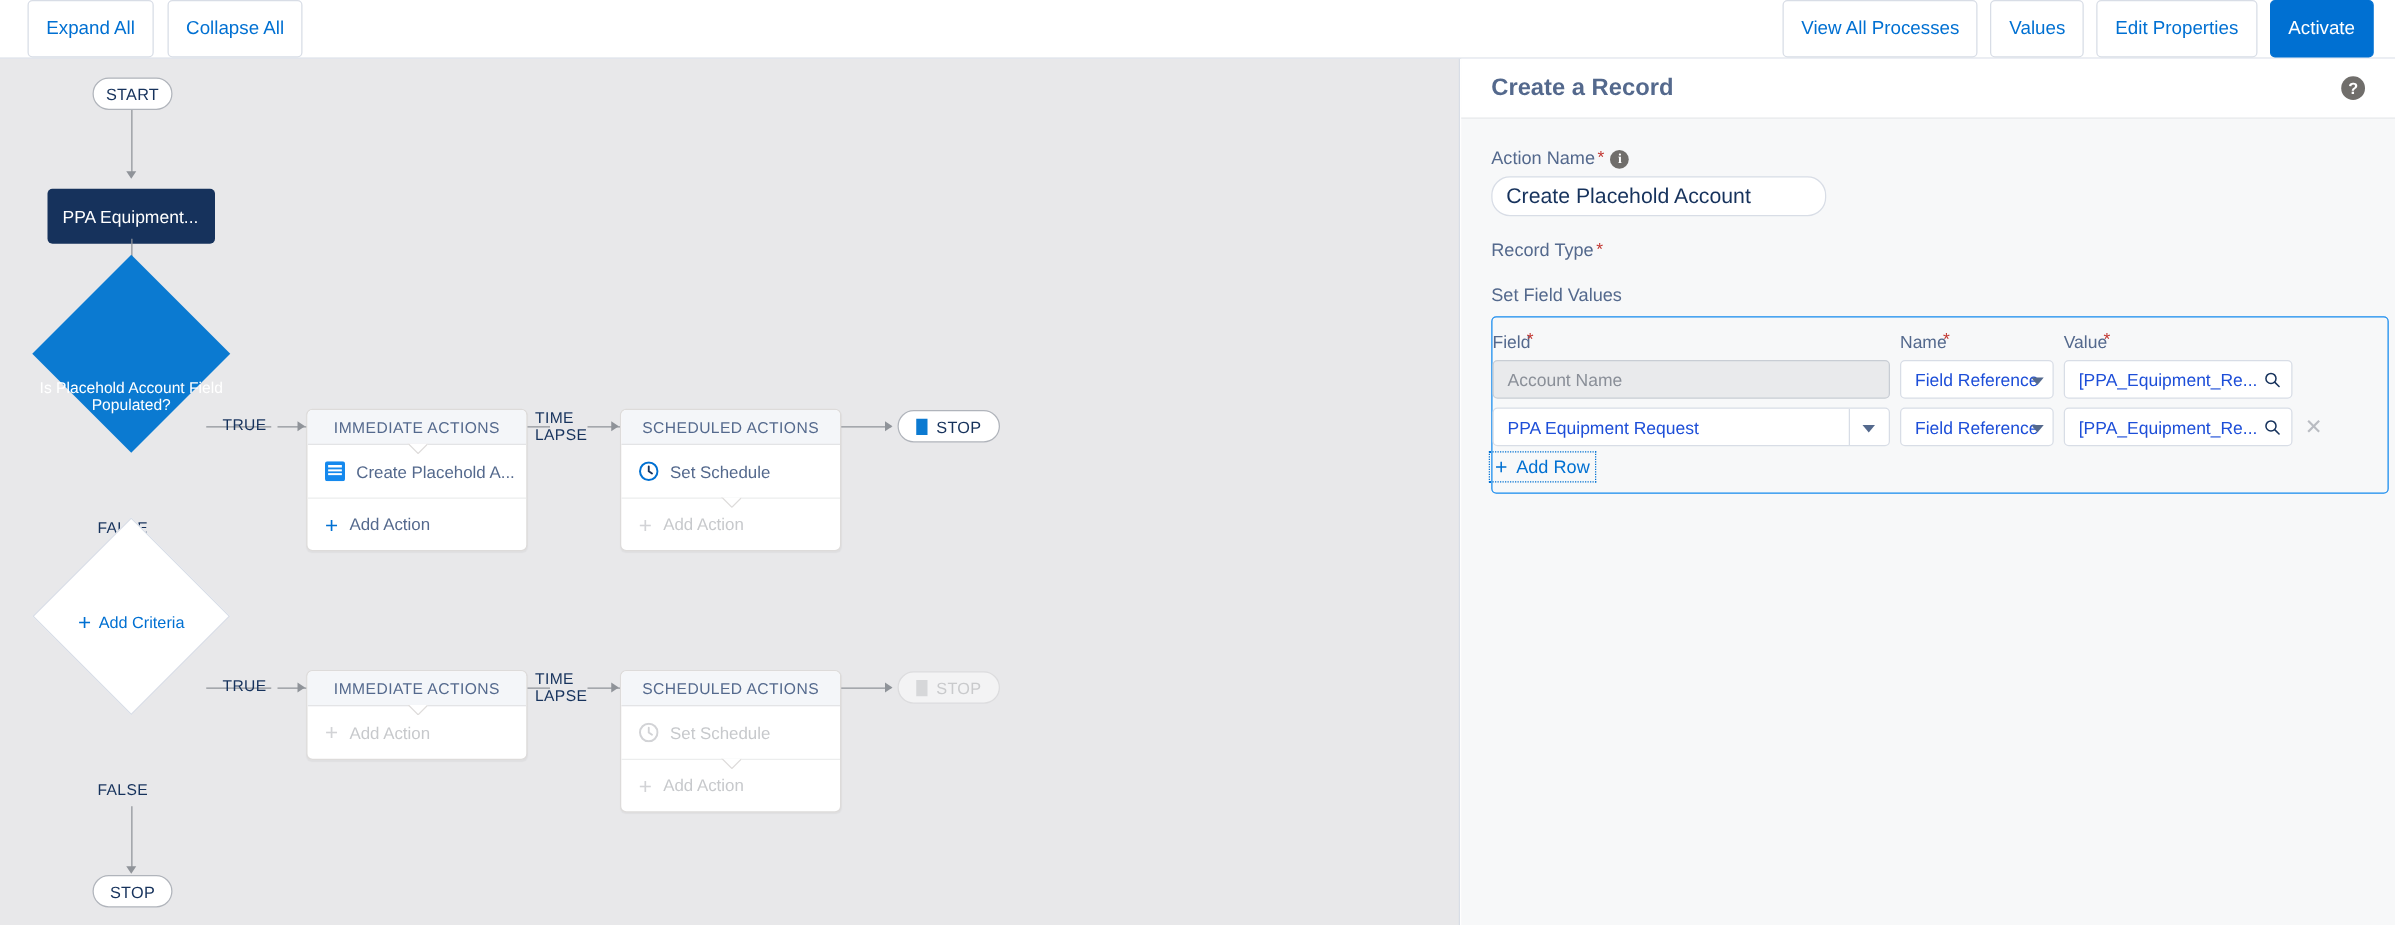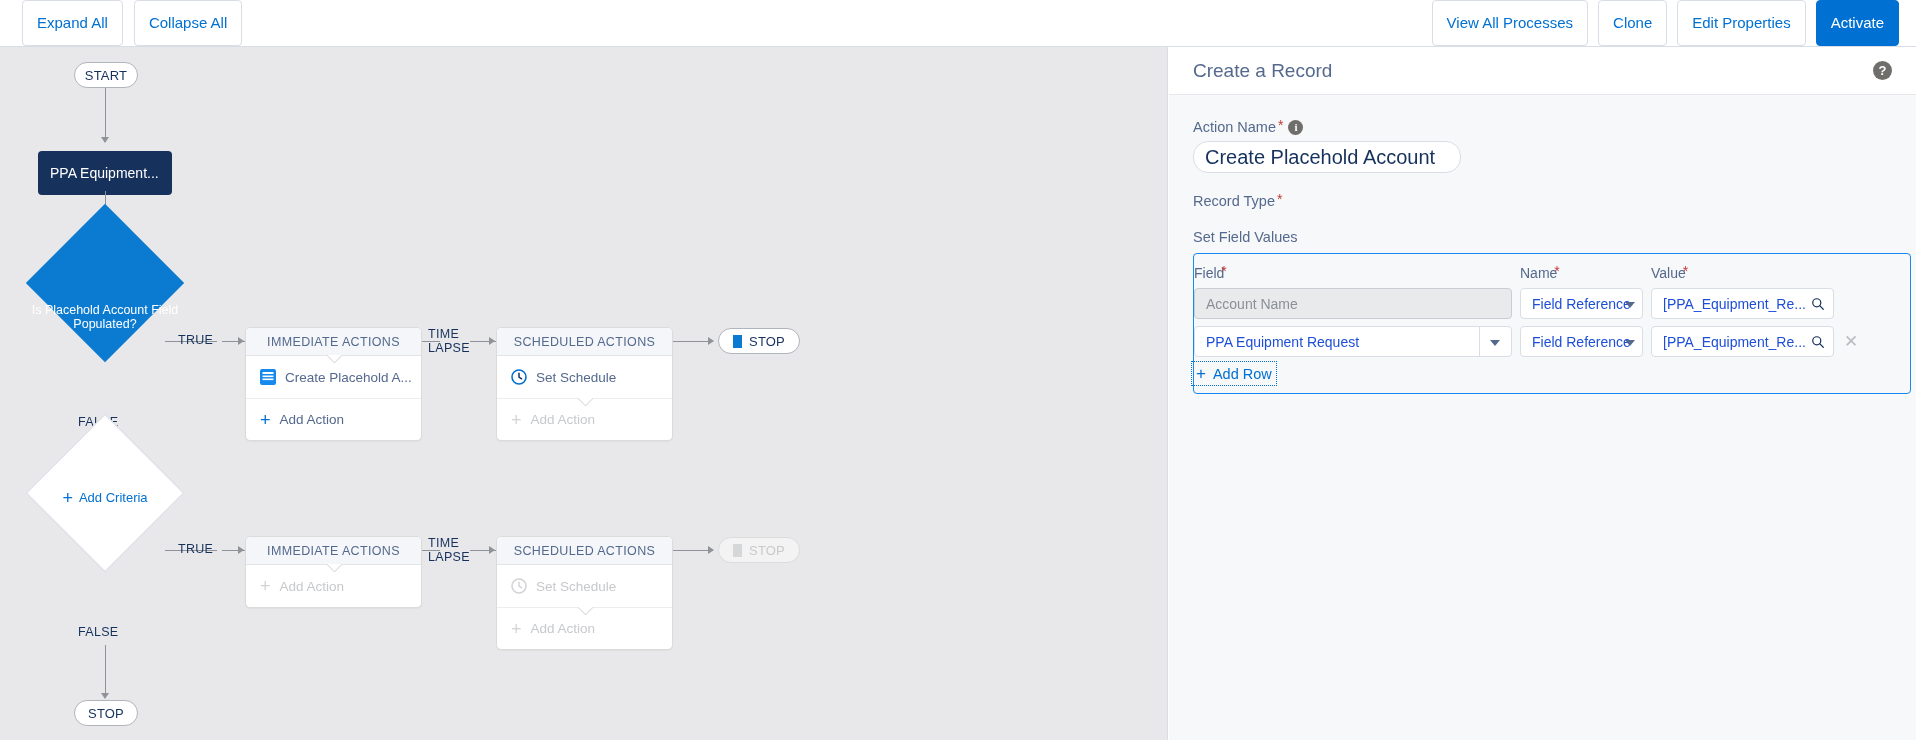--- a/index.html
+++ b/index.html
@@ -167,21 +167,21 @@
     position: absolute; top: 47px; left: 1169px; right: 0; bottom: 0;
     background: #f7f8f9;
   }
   .panel-hd {
     height: 48px;
     background: #ffffff;
     border-bottom: 1px solid #e5e7ea;
     display: flex; align-items: center;
     padding: 0 24px 0 24px;
   }
-  .panel-title { font-size: 19px; color: #54698d; font-weight: 400; }
+  .panel-title { font-size: 19px; color: #54698d; font-weight: 700; }
   .help-icon {
     margin-left: auto;
     width: 19px; height: 19px; border-radius: 50%;
     background: #706e6b; color: #ffffff;
     font-size: 13px; font-weight: bold;
     display: flex; align-items: center; justify-content: center;
     cursor: pointer;
   }
   .panel-body { padding: 24px 24px 0 24px; }
 
@@ -193,21 +193,21 @@
   .info-dot {
     width: 15px; height: 15px; border-radius: 50%;
     background: #706e6b; color: #fff;
     font-size: 11px; font-weight: bold; font-family: "Liberation Serif", serif;
     display: inline-flex; align-items: center; justify-content: center;
     cursor: pointer;
   }
   .inp {
     height: 32px; border: 1px solid #d8dde6; border-radius: 15px;
     background: #ffffff; color: #16325c;
-    font-size: 20px;
+    font-size: 17px;
     font-family: "Liberation Sans", sans-serif;
     padding: 0 11px;
     width: 100%;
     line-height: 30px;
   }
   .inp.readonly { background: #e9eaec; border-color: #b4bcc8; color: #54698d; }
   .field-block { margin-bottom: 20px; }
   .w-w { width: 268px; }
 
   
@@ -264,21 +264,21 @@
 </head>
 <body>
 
 <div class="toolbar">
   <div class="tb-left">
     <button class="btn">Expand All</button>
     <button class="btn">Collapse All</button>
   </div>
   <div class="tb-right">
     <button class="btn">View All Processes</button>
-    <button class="btn">Clone</button>
+    <button class="btn">Values</button>
     <button class="btn">Edit Properties</button>
     <button class="btn primary">Activate</button>
   </div>
 </div>
 
 <div class="canvas">
 
   <div class="pill" style="left:74px; top:15px; width:64px;">
     <span>START</span>
   </div>

